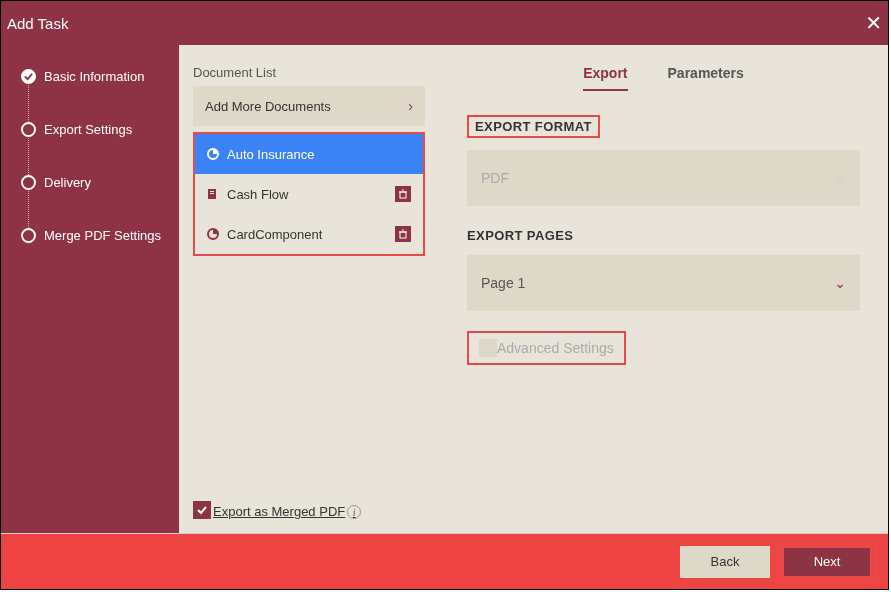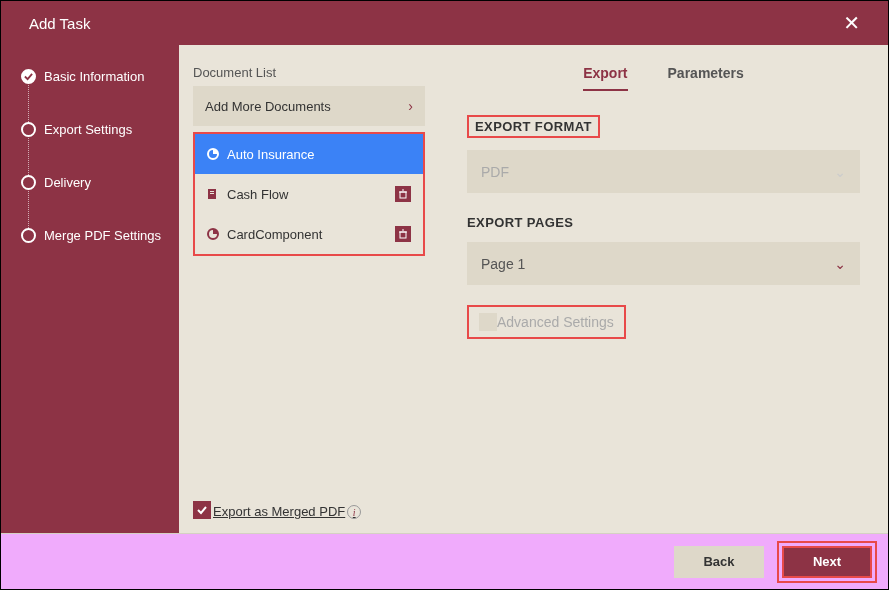--- a/index.html
+++ b/index.html
@@ -21,21 +21,21 @@
     display: flex;
     flex-direction: column;
   }
   
   .titlebar {
     background: #8d3345;
     height: 44px;
     display: flex;
     align-items: center;
     justify-content: space-between;
-    padding: 0 28px;
+    padding: 0 6px;
     color: #fff;
     font-size: 15px;
   }
   .titlebar .close {
     font-size: 20px;
     cursor: pointer;
     font-weight: 300;
   }
   
   .body {
@@ -219,21 +219,21 @@
     color: #333;
     text-transform: uppercase;
     margin-bottom: 12px;
     display: inline-block;
   }
   .boxed {
     border: 2px solid #e84949;
     padding: 2px 6px;
   }
   .select {
-    height: 43px;
+    height: 56px;
     width: 100%;
     background: #ded8c9;
     display: flex;
     align-items: center;
     justify-content: space-between;
     padding: 0 14px;
     font-size: 14px;
     color: #555;
     margin-bottom: 20px;
     cursor: pointer;
@@ -256,28 +256,27 @@
     height: 18px;
     background: #ded8c9;
   }
   .chevron {
     font-size: 14px;
     color: #8d3345;
   }
   
   .footer {
     height: 56px;
-    background: #f0abfc;
+    background: #ef4444;
     border-top: 1px solid #d5d0c3;
     display: flex;
     align-items: center;
     justify-content: flex-end;
     padding-right: 16px;
-    gap: 18px;
-    font-weight: bold;
+    gap: 12px;
   }
   .btn {
     width: 90px;
     height: 32px;
     display: inline-flex;
     align-items: center;
     justify-content: center;
     font-size: 13px;
     cursor: pointer;
   }

